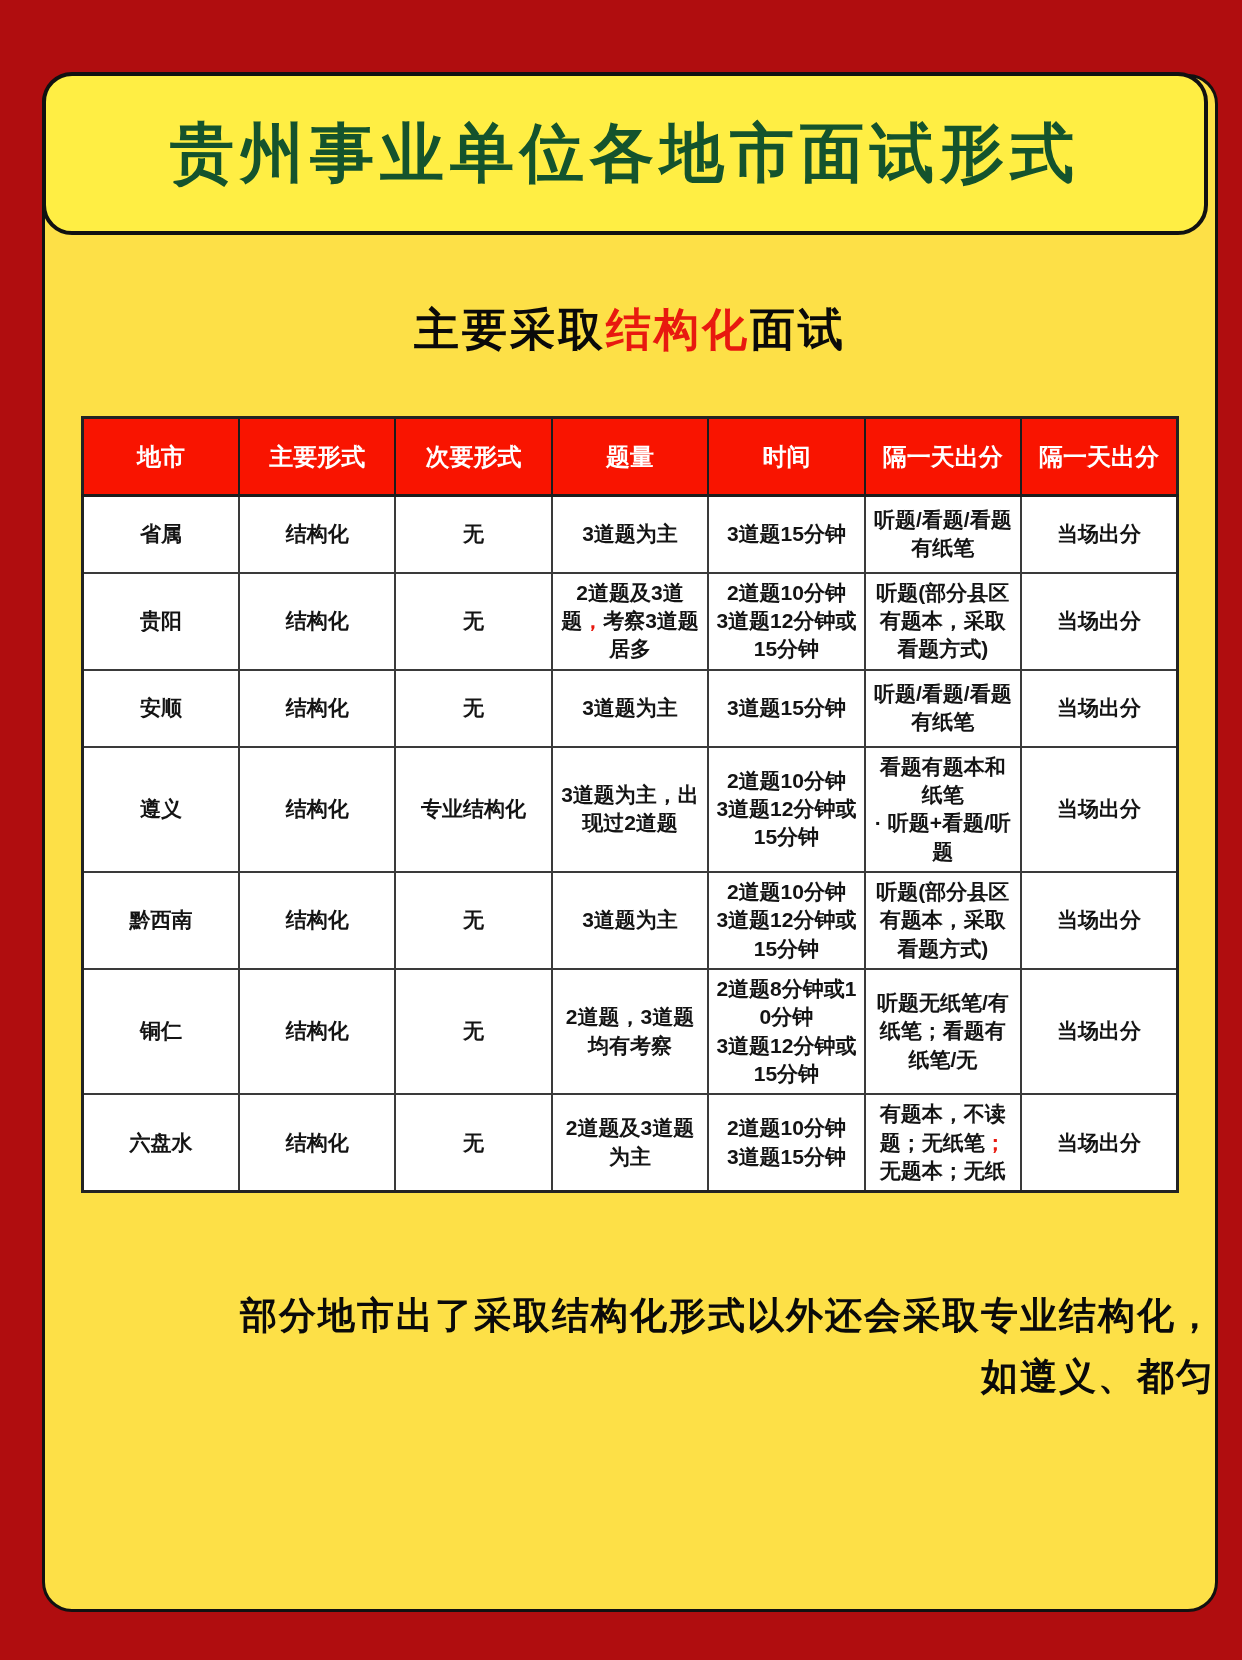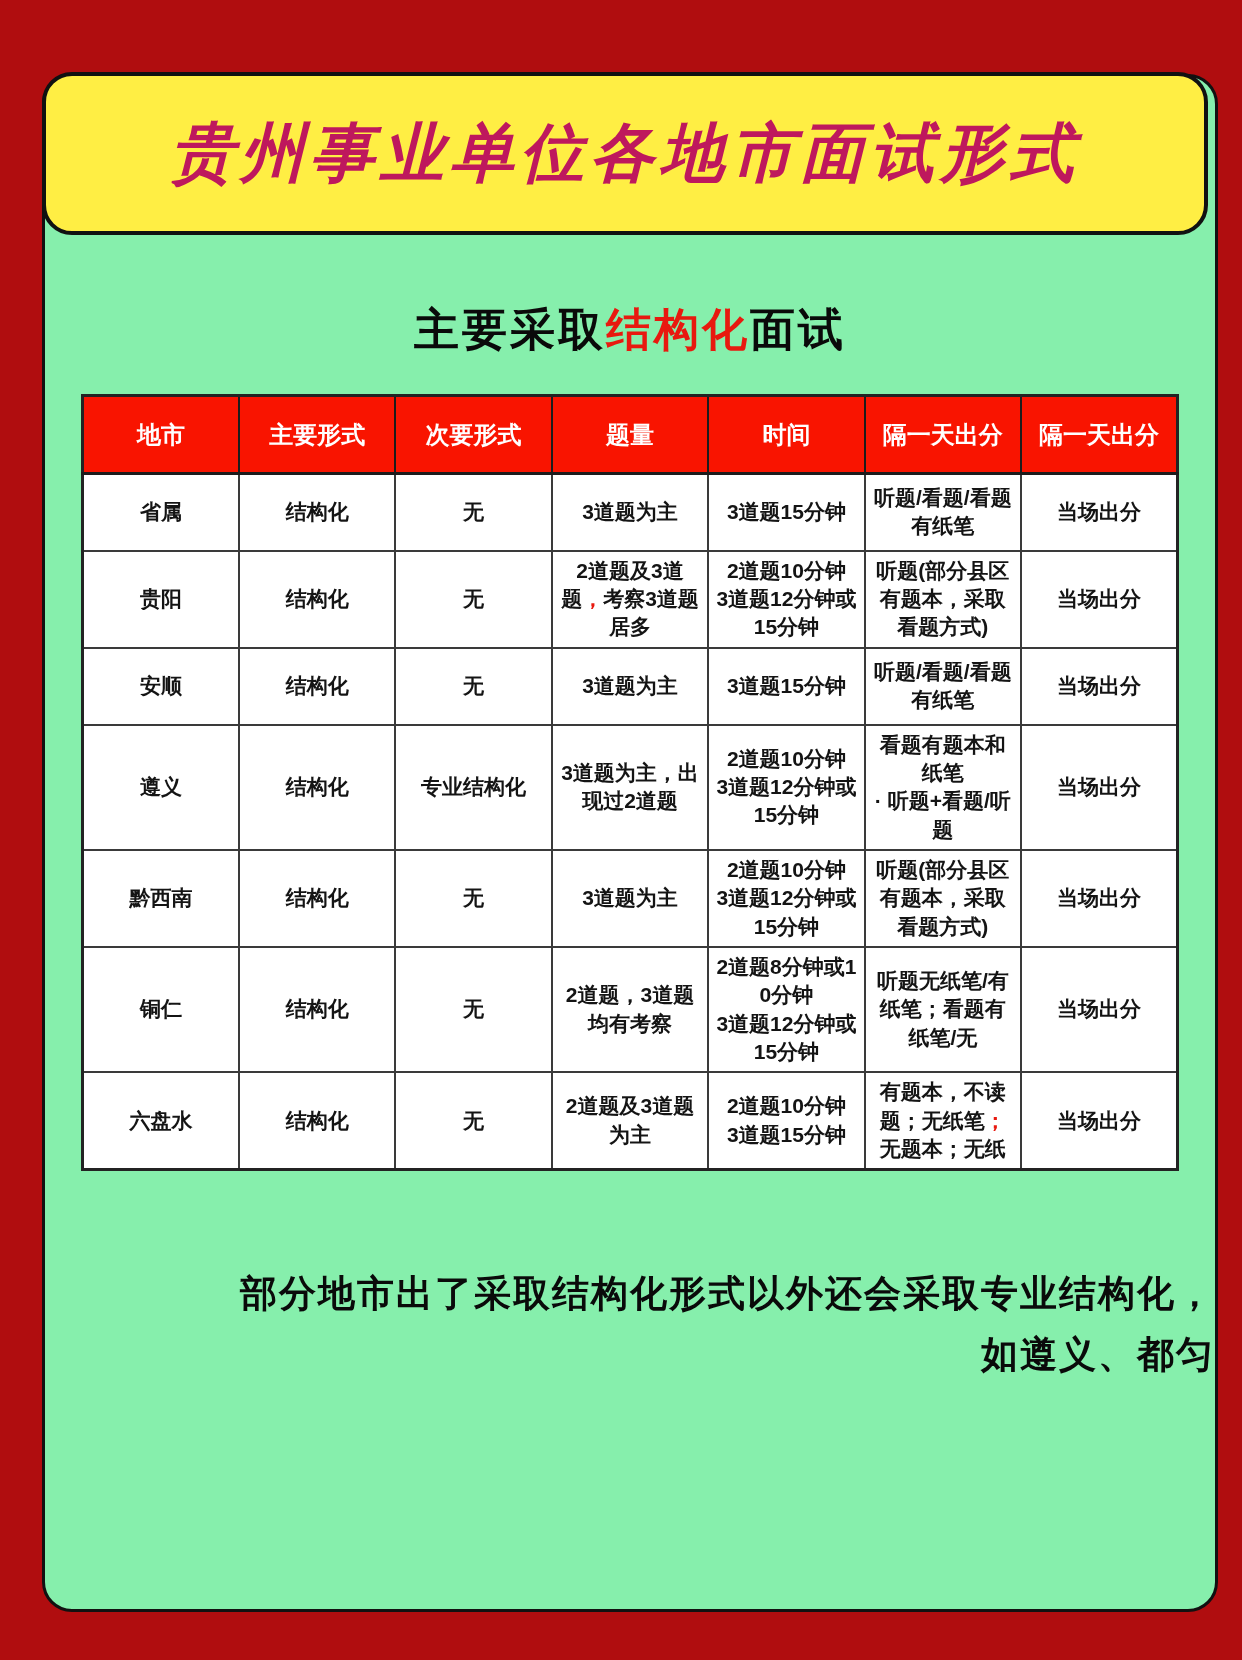--- a/index.html
+++ b/index.html
@@ -14,59 +14,58 @@
   body{
     background:var(--frame-red);
     font-family:"Liberation Sans","DejaVu Sans",sans-serif;
     position:relative;
     overflow:hidden;
   }
   .card{
     position:absolute;
     left:42px; top:74px;
     width:1176px; height:1538px;
-    background:#86efac;
+    background:#fde047;
     border:3px solid #111;
     border-radius:30px;
     padding-left:48px;
   }
   .banner{
     position:absolute;
     left:42px; top:72px;
     width:1166px; height:163px;
     background:var(--banner-yellow);
     border:4px solid #111;
     border-radius:30px;
     display:flex; align-items:center; justify-content:center;
     z-index:2;
   }
   .banner .title{
     font-size:64px;
     font-weight:900;
-    color:#be185d;
+    color:#14532d;
     letter-spacing:6px;
     white-space:nowrap;
-    font-style:italic;
   }
   .content{
     position:absolute;
     left:0; top:161px;
     width:100%;
   }
   .subtitle{
     margin-top:62px;
     text-align:center;
     font-size:45px;
     font-weight:800;
     color:#0a0a0a;
     letter-spacing:3px;
   }
   .subtitle .red{color:var(--accent-red);}
   .table-wrap{
-    margin:34px auto 0 auto;
+    margin:56px auto 0 auto;
     width:1098px;
   }
   table{
     width:100%;
     border-collapse:collapse;
     table-layout:fixed;
     border:3px solid #232323;
   }
   th,td{
     border:2px solid var(--line);

